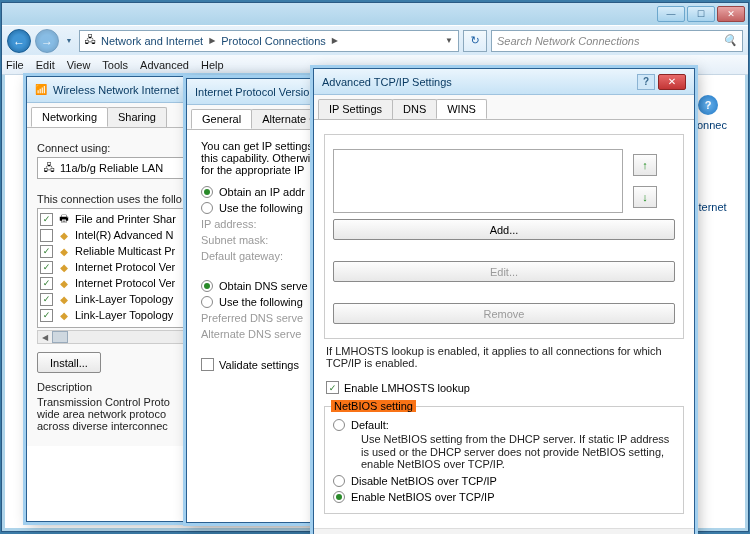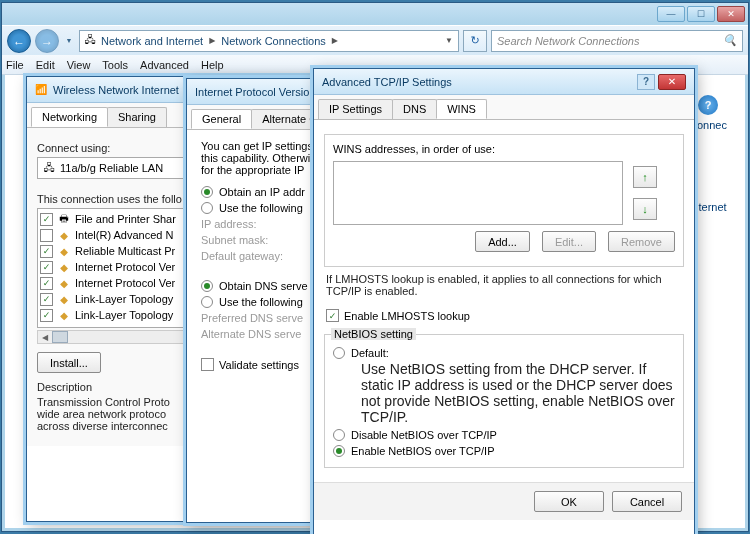--- a/index.html
+++ b/index.html
@@ -41,63 +41,63 @@
 .tab.active { background:#fff; border-bottom:1px solid #fff; position:relative; z-index:1; }
 .field-label { color:#222; margin:6px 0 3px; }
 .text-field { width:100%; height:22px; background:#fff; border:1px solid #aaa; padding:0 4px; display:flex; align-items:center; gap:4px; }
 .listbox { width:100%; height:120px; background:#fff; border:1px solid #aaa; overflow-y:auto; padding:2px; }
 .lb-item { display:flex; align-items:center; gap:4px; padding:1px 0; white-space:nowrap; }
 .chk { width:13px; height:13px; border:1px solid #888; background:#fff; display:inline-flex; align-items:center; justify-content:center; font-size:9px; color:#2a7a2a; }
 .ico { width:14px; height:14px; display:inline-flex; align-items:center; justify-content:center; font-size:10px; }
 .btn { height:21px; padding:0 12px; background:linear-gradient(#fdfdfd,#e8e8e8); border:1px solid #8a8a8a; border-radius:2px; display:inline-flex; align-items:center; justify-content:center; color:#000; }
 .btn.disabled { color:#9a9a9a; }
 .group { border:1px solid #ccc; padding:8px; margin:6px 0; position:relative; }
-.group-title { position:absolute; top:-7px; left:6px; background:#e5e5e5; padding:0 3px;text-align:right; }
+.group-title { position:absolute; top:-7px; left:6px; background:#f97316; padding:0 3px;text-align:right; }
 .radio { width:12px; height:12px; border:1px solid #888; border-radius:50%; display:inline-flex; align-items:center; justify-content:center; margin-right:4px; }
 .radio.on::after { content:""; width:6px; height:6px; background:#2a8a2a; border-radius:50%; }
 .scroll-h { height:14px; background:#eee; border:1px solid #ccc; display:flex; align-items:center; margin-top:2px; }
 .scroll-thumb { width:16px; height:12px; background:#cfd8e0; border:1px solid #9ab; }
 .scroll-arr { width:14px; text-align:center; color:#666; font-size:8px; }
 
 
 .dlg2 { top:78px; left:186px; width:400px; height:445px; }
 .dlg2 .dlg-body { background:#fff; padding:10px 14px; }
 .gray-label { color:#9a9a9a; }
 .form-row { display:flex; align-items:center; margin:4px 0; }
 .form-row .lab { width:110px; }
 
 
 .dlg3 { top:68px; left:313px; width:382px; height:509px; }
 .dlg3 .dlg-body { background:#fff; padding:8px 10px; }
 .wins-box { width:290px; height:64px; background:#fff; border:1px solid #aaa; }
 .arrow-btn { width:24px; height:22px; background:linear-gradient(#fdfdfd,#e8e8e8); border:1px solid #9a9a9a; display:flex; align-items:center; justify-content:center; color:#1a8a1a; font-size:11px; }
-.btn-row { display:flex; gap:12px; justify-content:flex-end; margin:6px 0; }
+.btn-row { display:flex; gap:21px; justify-content:flex-end; margin:6px 0;flex-direction:column; }
 .check-row { display:flex; align-items:center; gap:5px; margin:6px 0; }
 .dlg-footer { display:flex; justify-content:flex-end; gap:8px; padding:8px 12px; border-top:1px solid #ddd; background:#f3f3f3; }
 .radio-row { display:flex; align-items:center; gap:2px; margin:4px 0 2px; }
-.sub-text { margin:0 0 4px 28px; color:#222; font-size:14px; line-height:1.15; }
+.sub-text { margin:0 0 4px 28px; color:#222; font-size:11px; line-height:1.15; }
 </style>
 </head>
 <body>
 
 <div class="explorer">
   <div class="explorer-titlebar">
     <div class="win-btn">—</div>
     <div class="win-btn">☐</div>
     <div class="win-btn close">✕</div>
   </div>
   <div class="nav-bar">
     <div class="nav-circle">←</div>
     <div class="nav-circle" style="opacity:.55">→</div>
     <div class="nav-down">▼</div>
     <div class="breadcrumb">
       <span class="ico">🖧</span>
       <span class="bc-part">Network and Internet</span>
       <span class="bc-arrow">▶</span>
-      <span class="bc-part">Network Connections</span>
+      <span class="bc-part">Protocol Connections</span>
       <span class="bc-arrow">▶</span>
       <span style="margin-left:auto" class="bc-arrow">▼</span>
     </div>
     <div class="refresh-btn">↻</div>
     <div class="search-box">
       <span>Search Network Connections</span>
       <span class="search-mag">🔍</span>
     </div>
   </div>
   <div class="menu-bar">
@@ -244,21 +244,20 @@
     <div class="qm">?</div>
     <div class="xb">✕</div>
   </div>
   <div class="tab-strip">
     <div class="tab">IP Settings</div>
     <div class="tab">DNS</div>
     <div class="tab active">WINS</div>
   </div>
   <div class="dlg-body">
     <div class="group">
-      <div>WINS addresses, in order of use:</div>
       <div style="display:flex;gap:10px;align-items:center;margin:6px 0">
         <div class="wins-box"></div>
         <div style="display:flex;flex-direction:column;gap:10px">
           <div class="arrow-btn">↑</div>
           <div class="arrow-btn">↓</div>
         </div>
       </div>
       <div class="btn-row">
         <div class="btn">Add...</div>
         <div class="btn disabled">Edit...</div>

